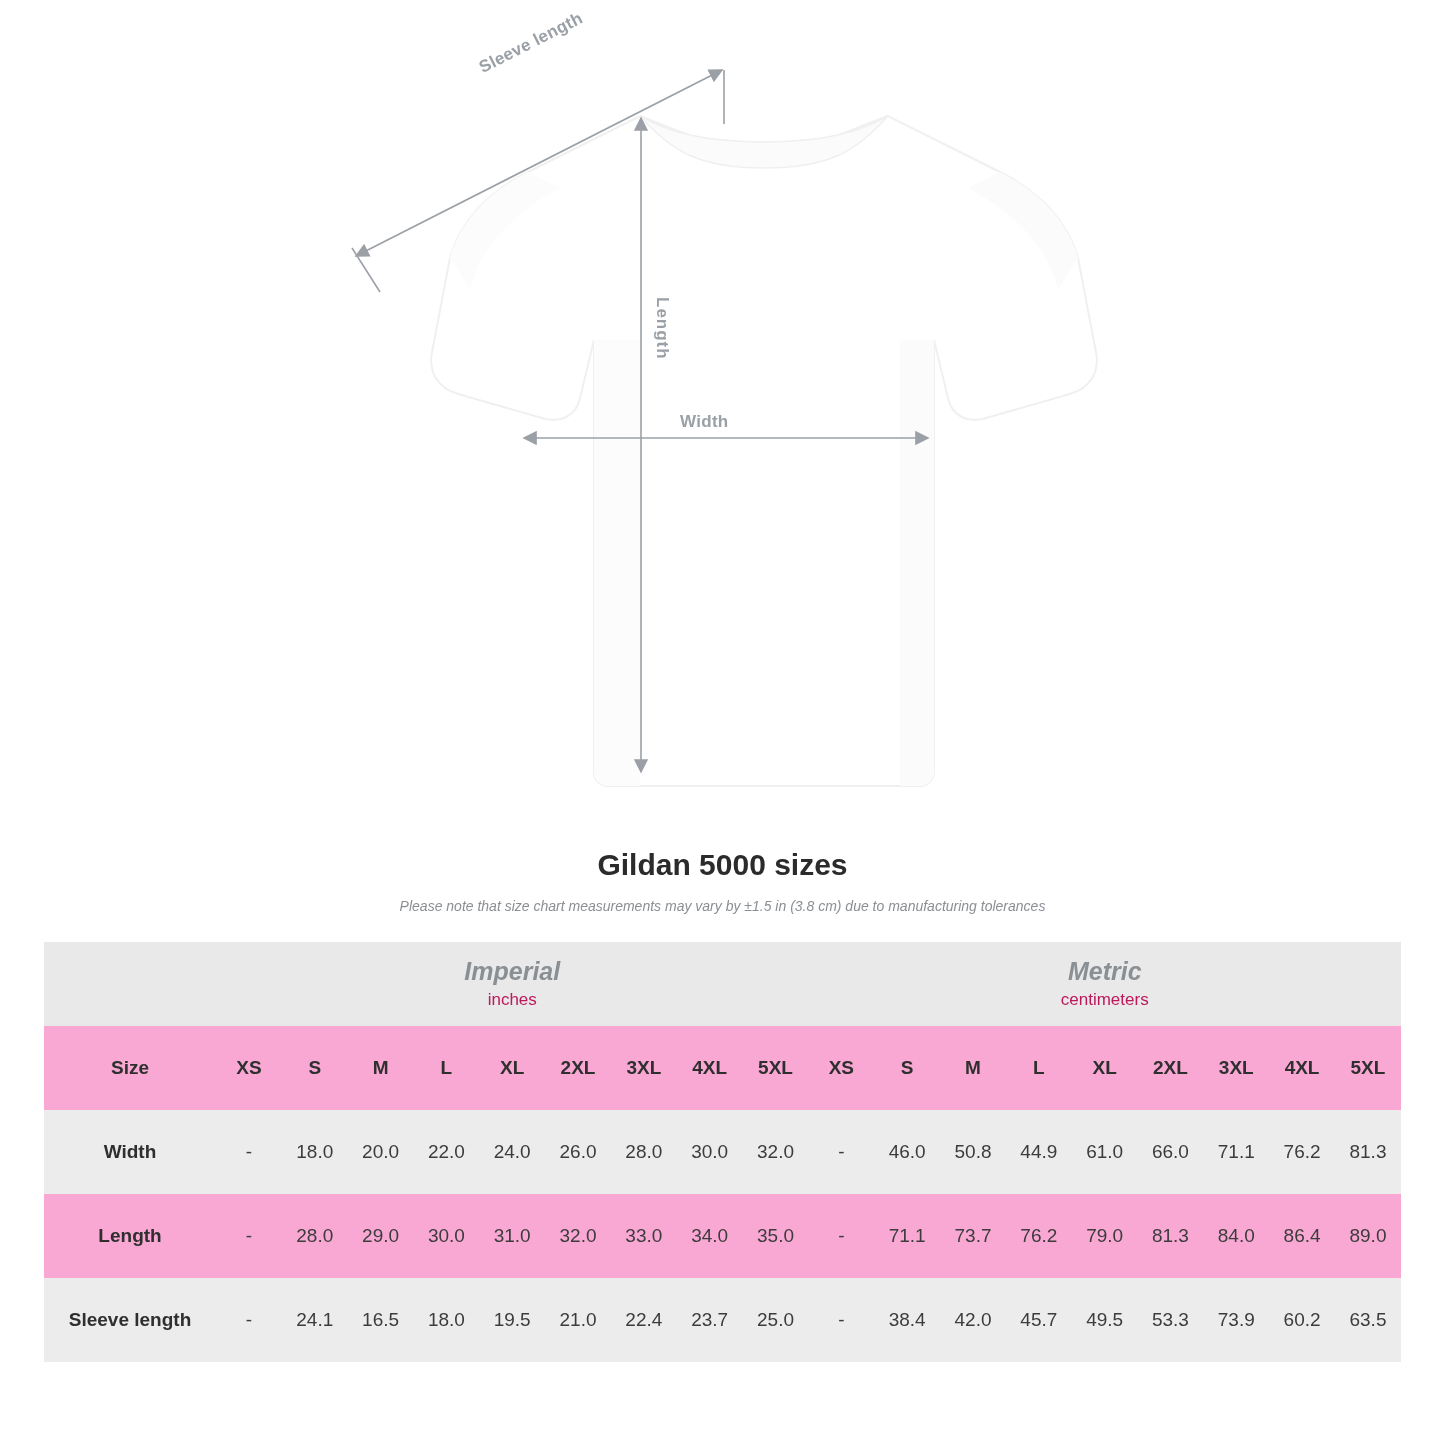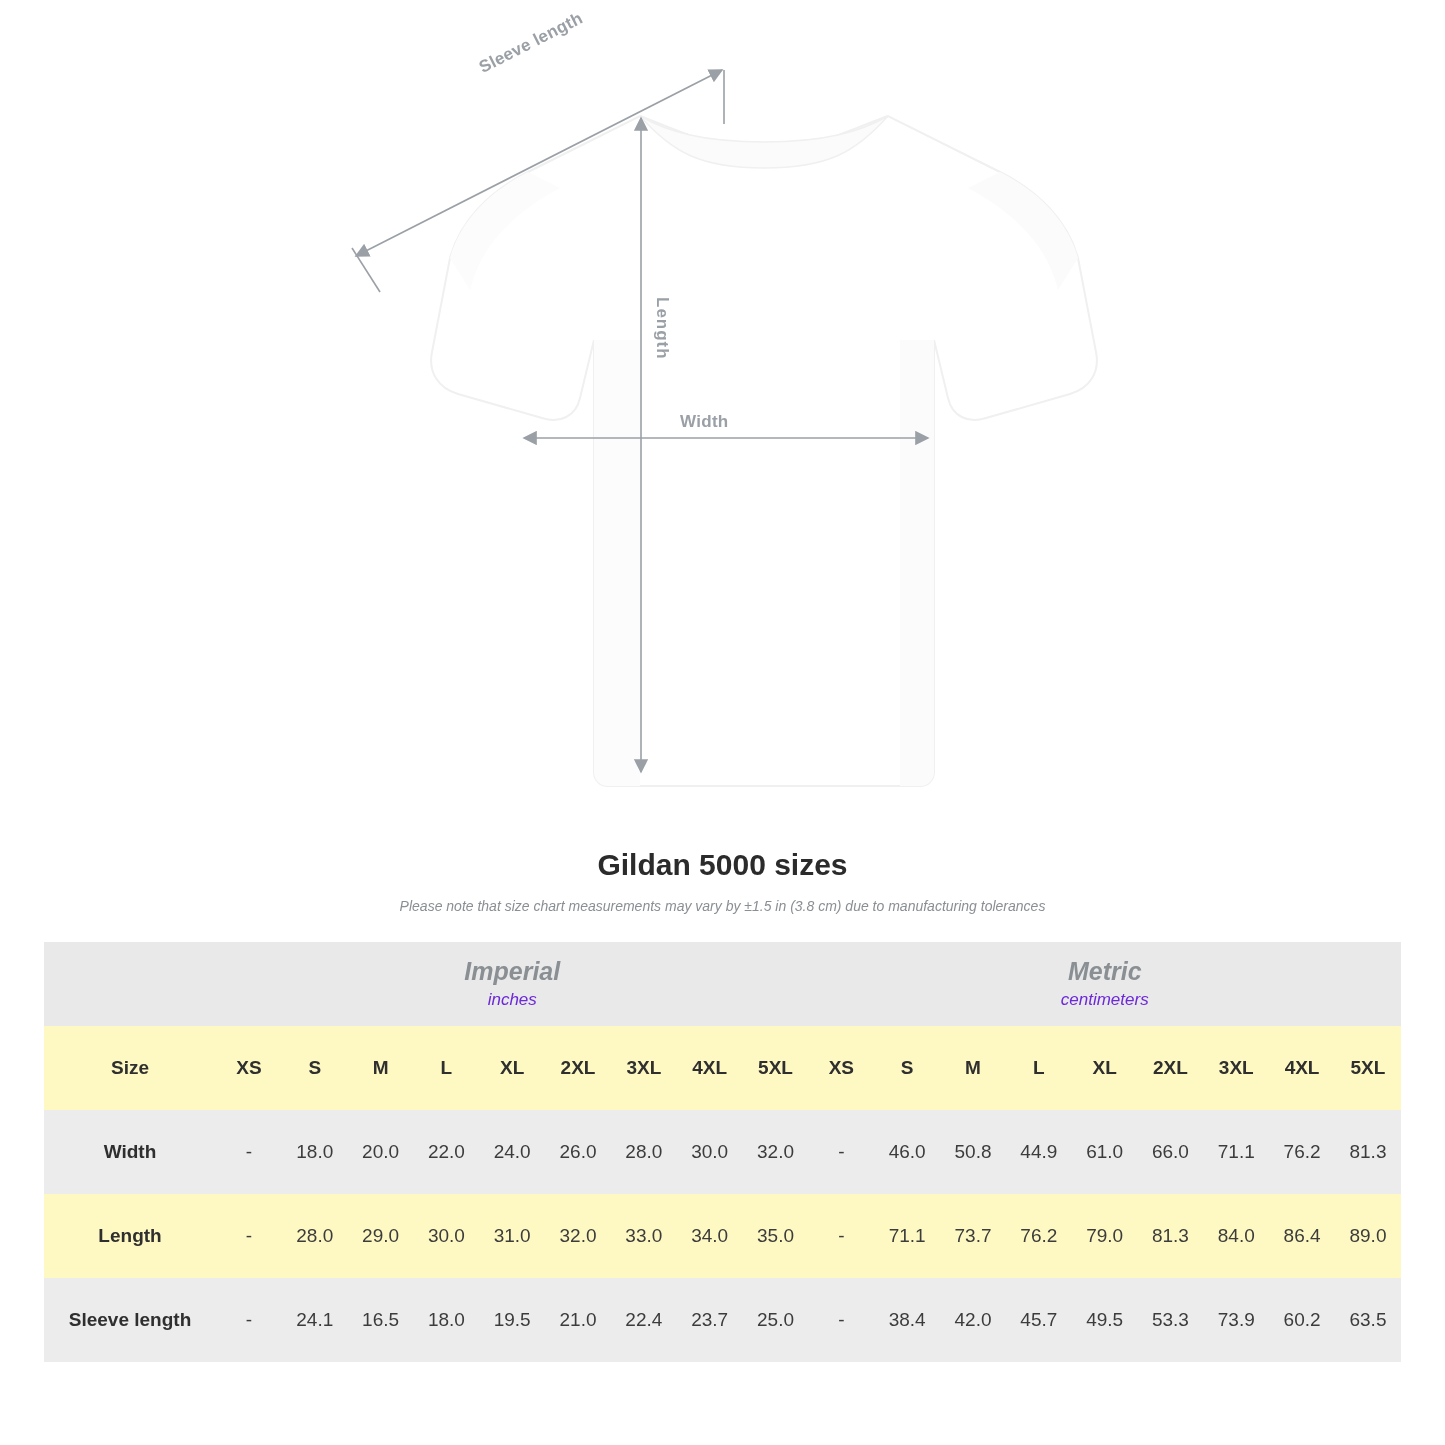--- a/index.html
+++ b/index.html
@@ -95,29 +95,28 @@
   }
   .unit-name {
     font-size: 25px;
     font-style: italic;
     font-weight: bold;
     color: #8a8f94;
     line-height: 1.25;
   }
   .unit-sub {
     font-size: 17px;
-    font-style: italic;
-    color: #6d28d9;
+    color: #be185d;
     line-height: 1.4;
   }
   .row-shade td {
     background: #ececec;
   }
   .row-plain td {
-    background: #fef9c3;
+    background: #f9a8d4;
   }
   .rowhead {
     font-weight: bold !important;
     color: #2f2f2f !important;
     font-size: 19px;
   }
   .sizehead {
     font-weight: bold !important;
     color: #2f2f2f !important;
   }

